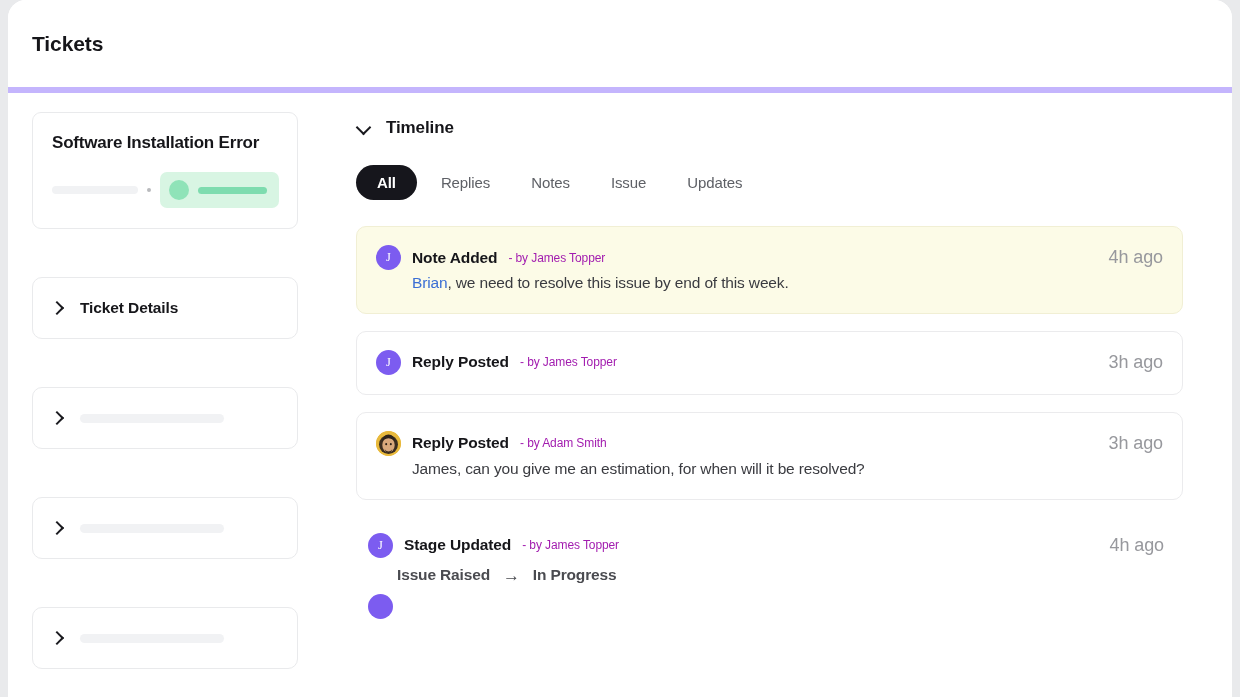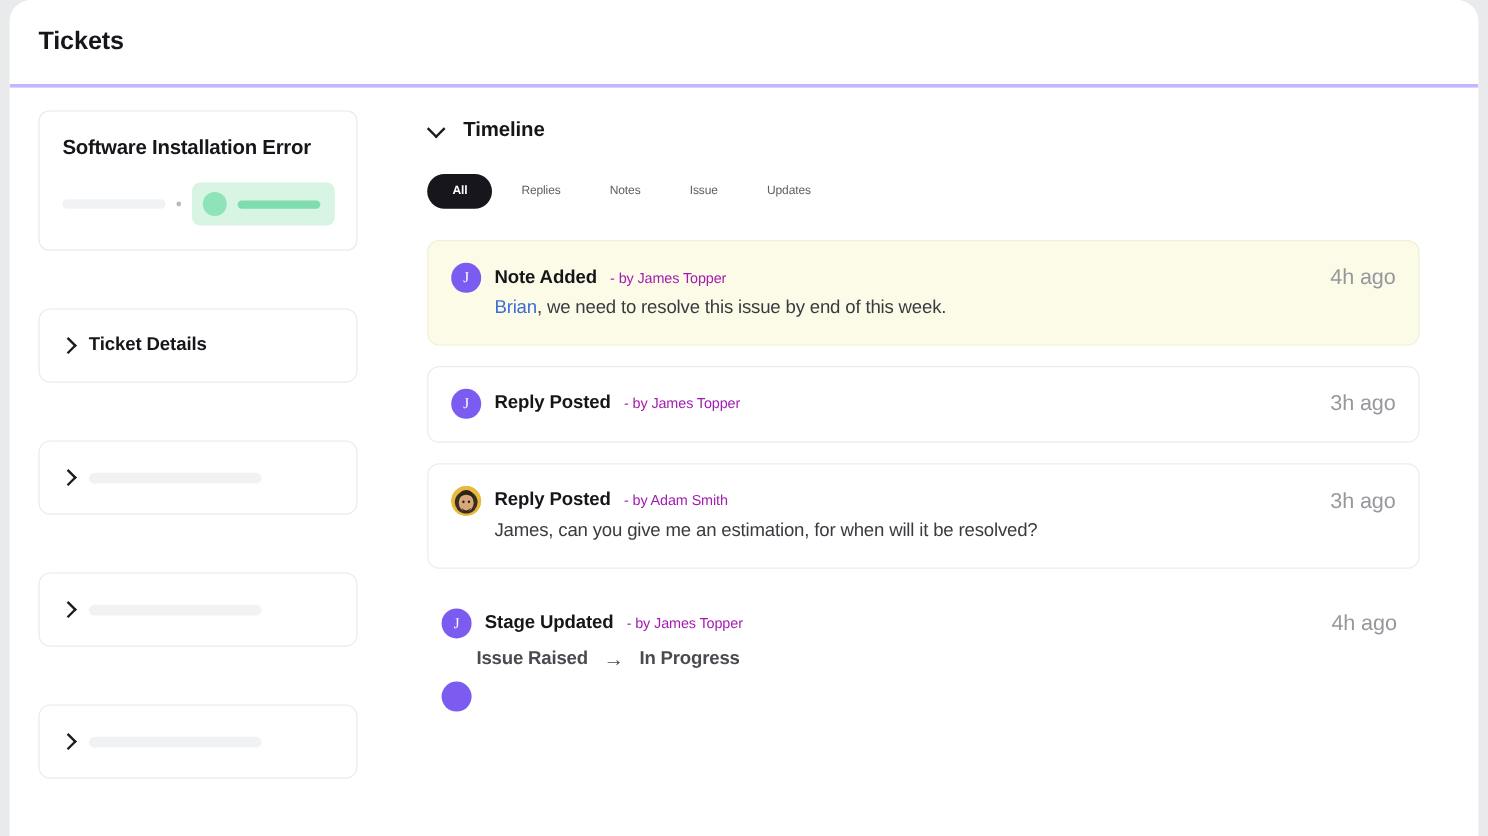--- a/index.html
+++ b/index.html
@@ -19,22 +19,22 @@
     top: 0;
     width: 1224px;
     height: 697px;
     background: #ffffff;
     border-radius: 18px 18px 0 0;
     overflow: hidden;
   }
 
   
   .app-header {
-    height: 73px;
-    border-bottom: 3px solid #c4b5fd;
+    height: 93px;
+    border-bottom: 6px solid #c4b5fd;
     display: flex;
     align-items: center;
     padding-left: 24px;
     background: #fff;
   }
   .app-title {
     font-size: 21px;
     font-weight: bold;
     color: #16161a;
     letter-spacing: -0.1px;
@@ -106,21 +106,21 @@
   }
 
   .panel-row {
     border: 1px solid #e9eaec;
     border-radius: 10px;
     background: #fff;
     height: 62px;
     display: flex;
     align-items: center;
     padding-left: 19px;
-    gap: 13px;
+    gap: 19px;
     margin-bottom: 17px;
     margin-top: 48px;
   }
   .chev-right {
     width: 9px; height: 15px;
     flex: 0 0 9px;
     position: relative;
   }
   .chev-right::before {
     content: "";
@@ -173,21 +173,21 @@
     letter-spacing: -0.1px;
   }
 
   .tabs {
     display: flex;
     align-items: center;
     gap: 7px;
     margin-bottom: 26px;
   }
   .tab {
-    font-size: 10px;
+    font-size: 15px;
     color: #5e6066;
     padding: 9px 17px;
     border-radius: 20px;
     background: transparent;
     border: none;
     cursor: pointer;
     font-family: inherit;
     letter-spacing: -0.1px;
   }
   .tab.active {

